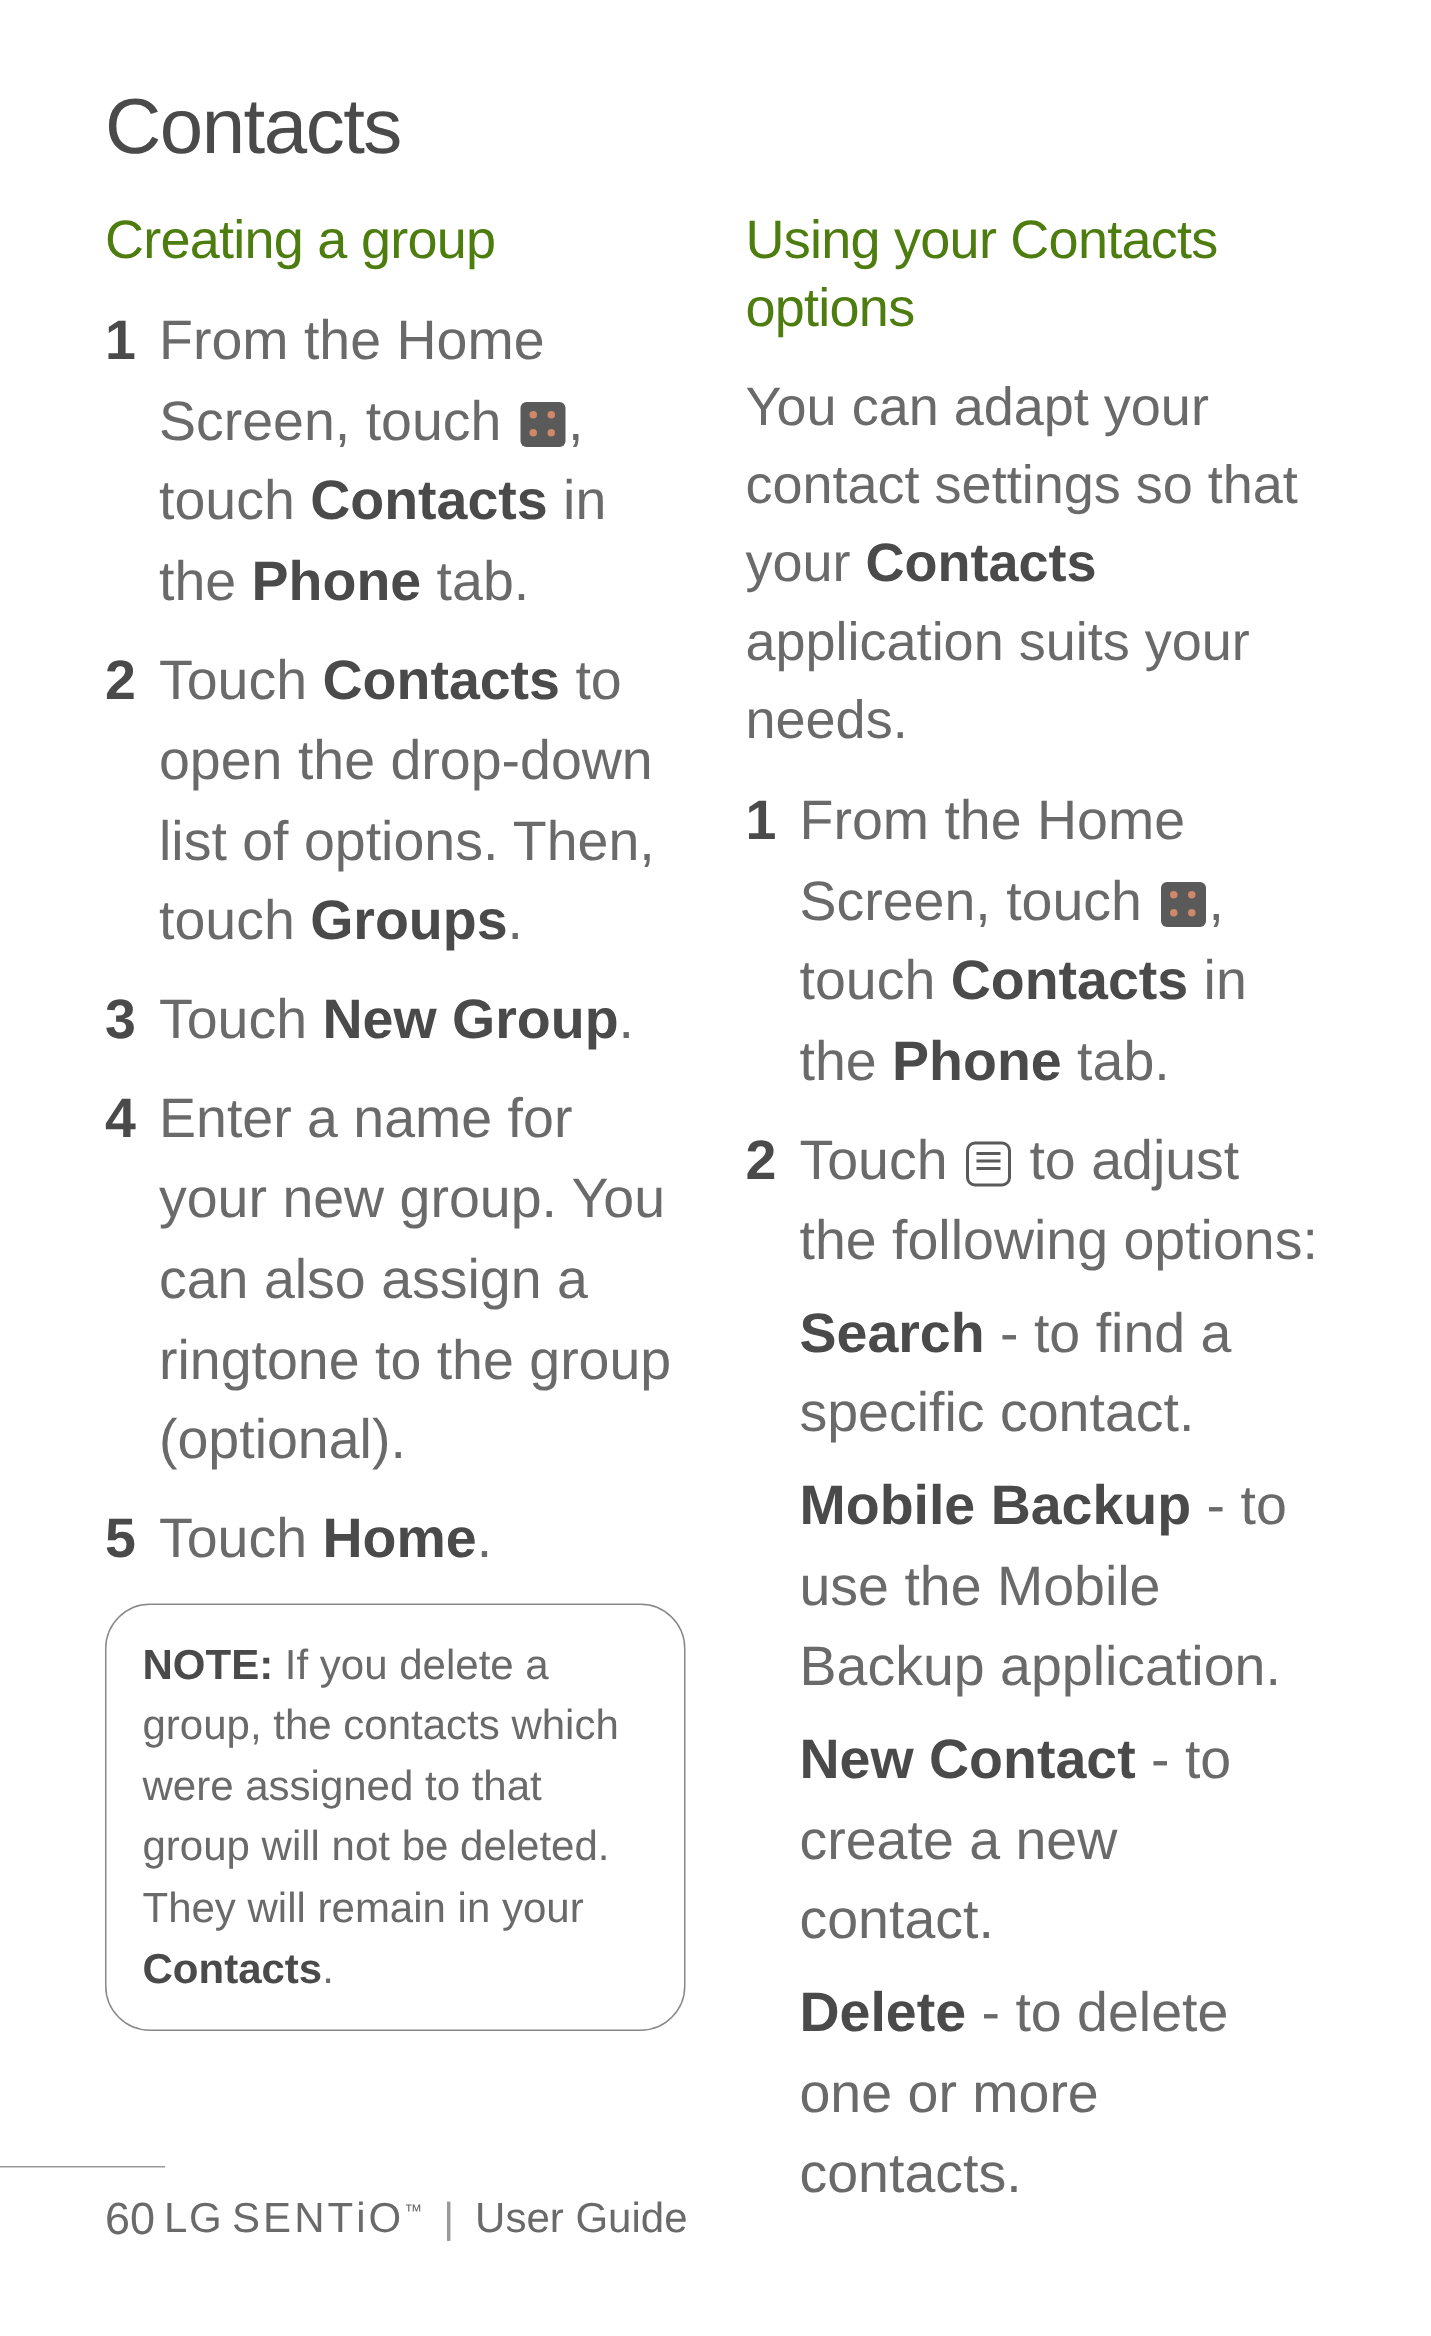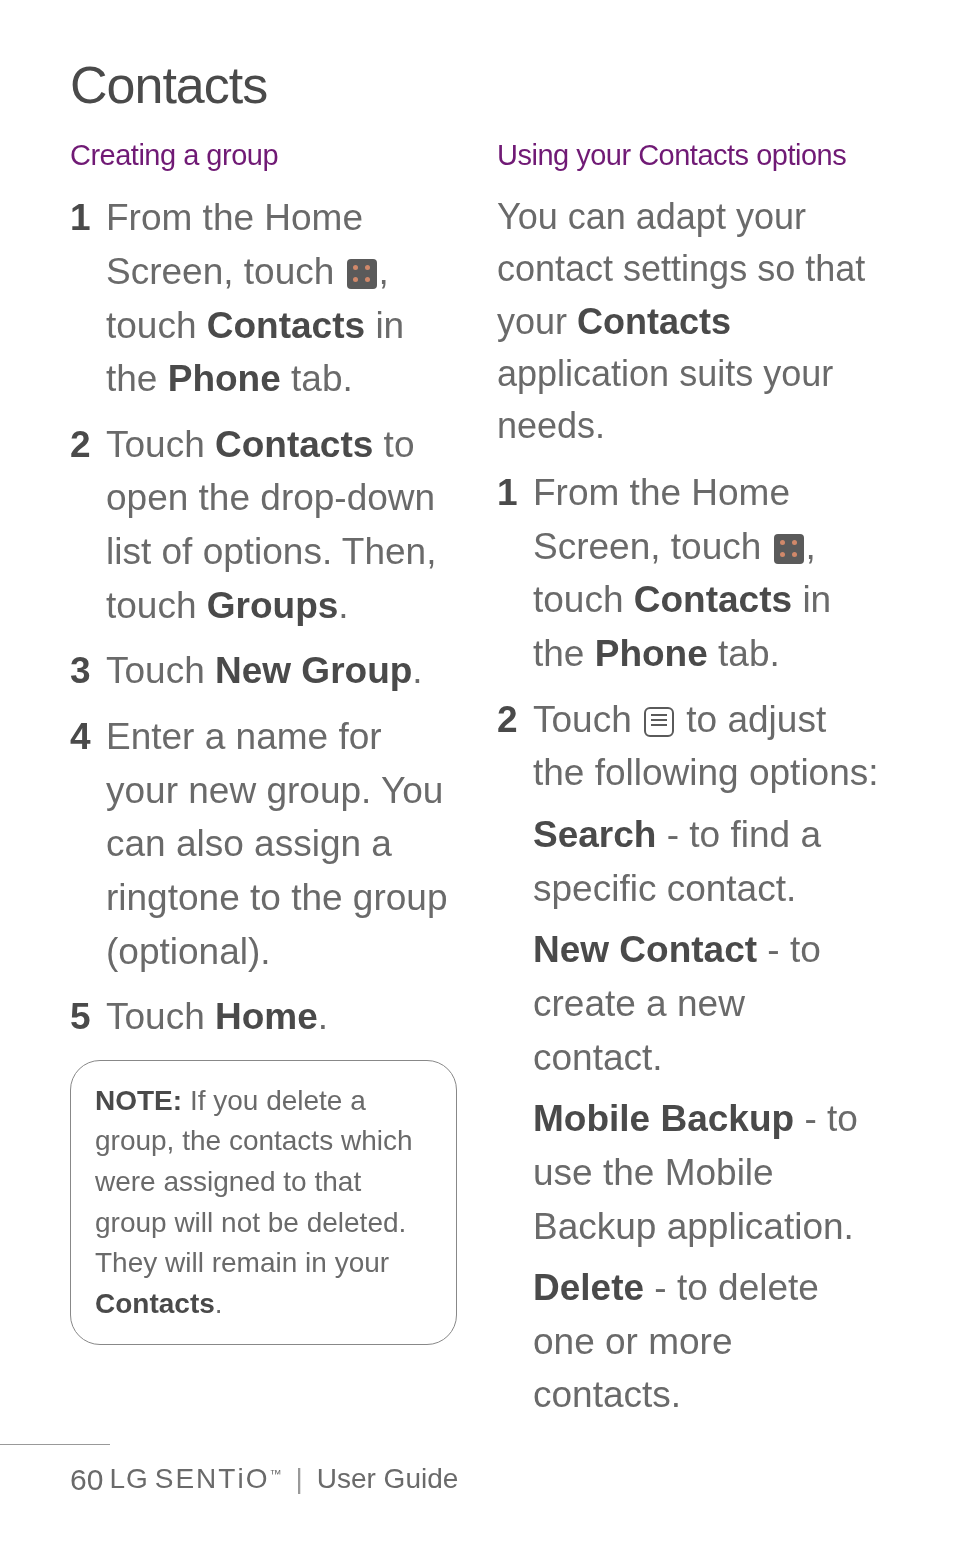--- a/index.html
+++ b/index.html
@@ -24,23 +24,23 @@
       letter-spacing: -1px;
     }
     .columns {
       display: flex;
       gap: 40px;
     }
     .column {
       flex: 1;
     }
     .section-heading {
-      font-size: 29px;
+      font-size: 36px;
       font-weight: 400;
-      color: #701a75;
+      color: #4d7c0f;
       margin-bottom: 18px;
       line-height: 1.25;
       letter-spacing: -0.5px;
     }
     .body-text {
       font-size: 36px;
       font-weight: 300;
       color: #6a6a6a;
       line-height: 1.45;
       margin-bottom: 14px;
@@ -216,24 +216,24 @@
       </li>
       <li>
         <span>Touch </span>
         <span class="icon-menu"></span>
         <span> to adjust the following options:</span>
 
         <div class="sub-item">
           <span class="bold">Search</span><span> - to find a specific contact.</span>
         </div>
         <div class="sub-item">
+          <span class="bold">Mobile Backup</span><span> - to use the Mobile Backup application.</span>
+        </div>
+        <div class="sub-item">
           <span class="bold">New Contact</span><span> - to create a new contact.</span>
-        </div>
-        <div class="sub-item">
-          <span class="bold">Mobile Backup</span><span> - to use the Mobile Backup application.</span>
         </div>
         <div class="sub-item">
           <span class="bold">Delete</span><span> - to delete one or more contacts.</span>
         </div>
       </li>
     </ol>
   </div>
 </div>
 
 <div class="footer-line"></div>

